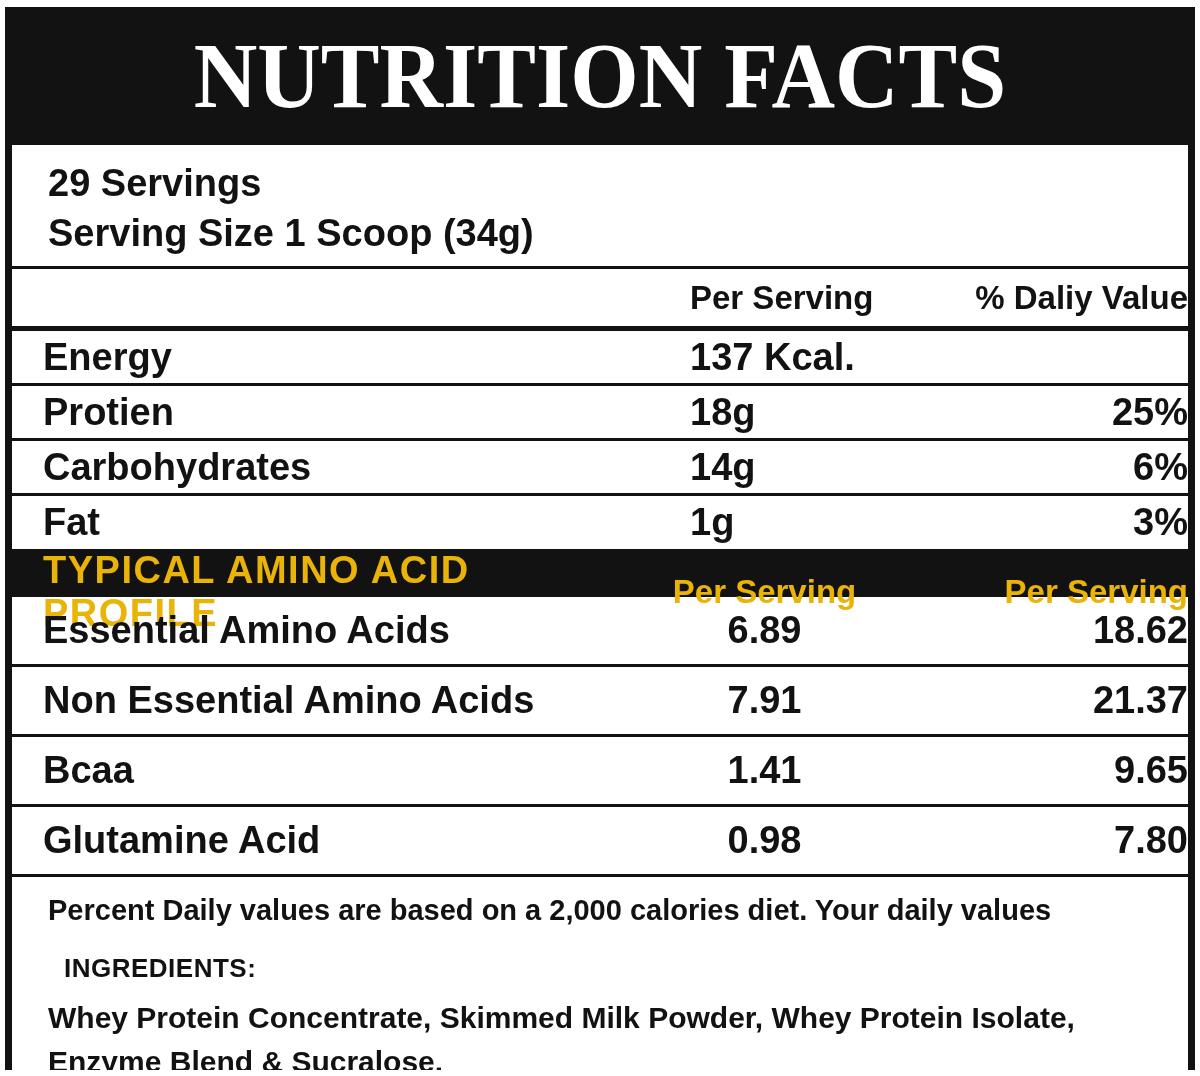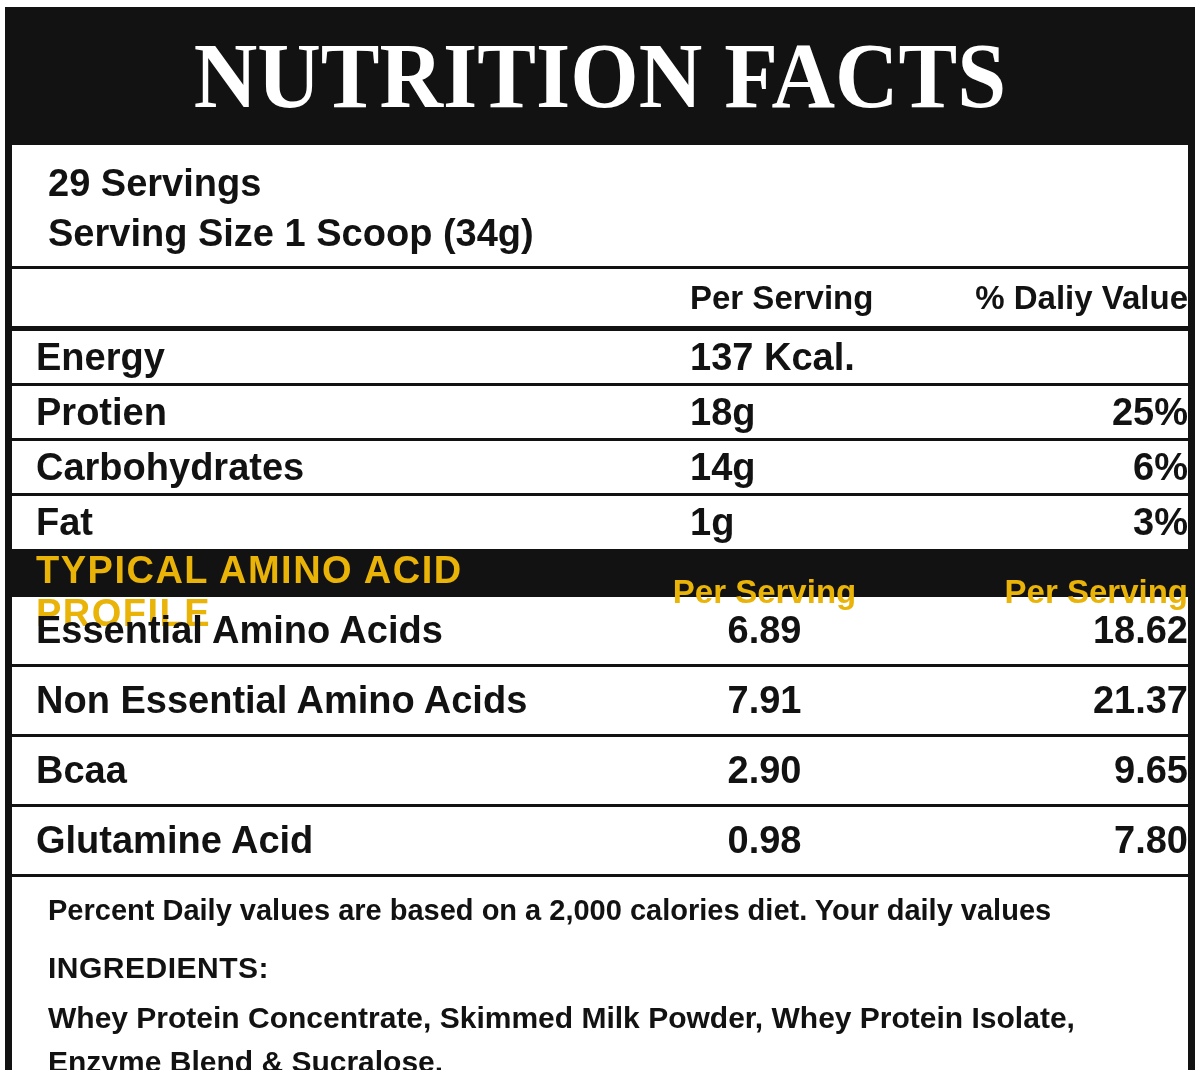--- a/index.html
+++ b/index.html
@@ -36,21 +36,21 @@
     padding:13px 0 0 36px;
     font-size:38px;line-height:50px;
   }
   
   .row{
     display:grid;
     grid-template-columns:610px 285px 1fr;
     align-items:center;
     flex-shrink:0;
   }
-  .c1{padding-left:24px;text-align:left;}
+  .c1{padding-left:31px;text-align:left;}
   .c2{text-align:center;}
   .c2.left{text-align:left;padding-left:68px;}
   .c3{text-align:right;}
   
   .col-hdr{
     border-top:3px solid var(--ink);
     border-bottom:5px solid var(--ink);
     height:65px;
     font-size:33px;
   }
@@ -76,21 +76,21 @@
     flex-shrink:0;
     padding:12px 30px 0 36px;
     font-size:29px;line-height:43px;
   }
   .ingredients{
     flex-shrink:0;
     padding:14px 30px 0 36px;
     font-size:30px;line-height:44px;
   }
   .ingredients .ing-head{
-    font-size:30px;margin-bottom:6px;letter-spacing:0.5px;
+    font-size:26px;margin-bottom:6px;letter-spacing:0.5px;margin-left:16px;
   }
 </style>
 </head>
 <body>
 
 <div class="label">
 
   <header class="title-bar">
     <h1>NUTRITION FACTS</h1>
   </header>
@@ -143,21 +143,21 @@
   </div>
 
   <div class="row arow">
     <div class="c1">Non Essential Amino Acids</div>
     <div class="c2">7.91</div>
     <div class="c3">21.37</div>
   </div>
 
   <div class="row arow">
     <div class="c1">Bcaa</div>
-    <div class="c2">2.90</div>
+    <div class="c2">1.41</div>
     <div class="c3">9.65</div>
   </div>
 
   <div class="row arow">
     <div class="c1">Glutamine Acid</div>
     <div class="c2">0.98</div>
     <div class="c3">7.80</div>
   </div>
 
   <section class="footnote">

